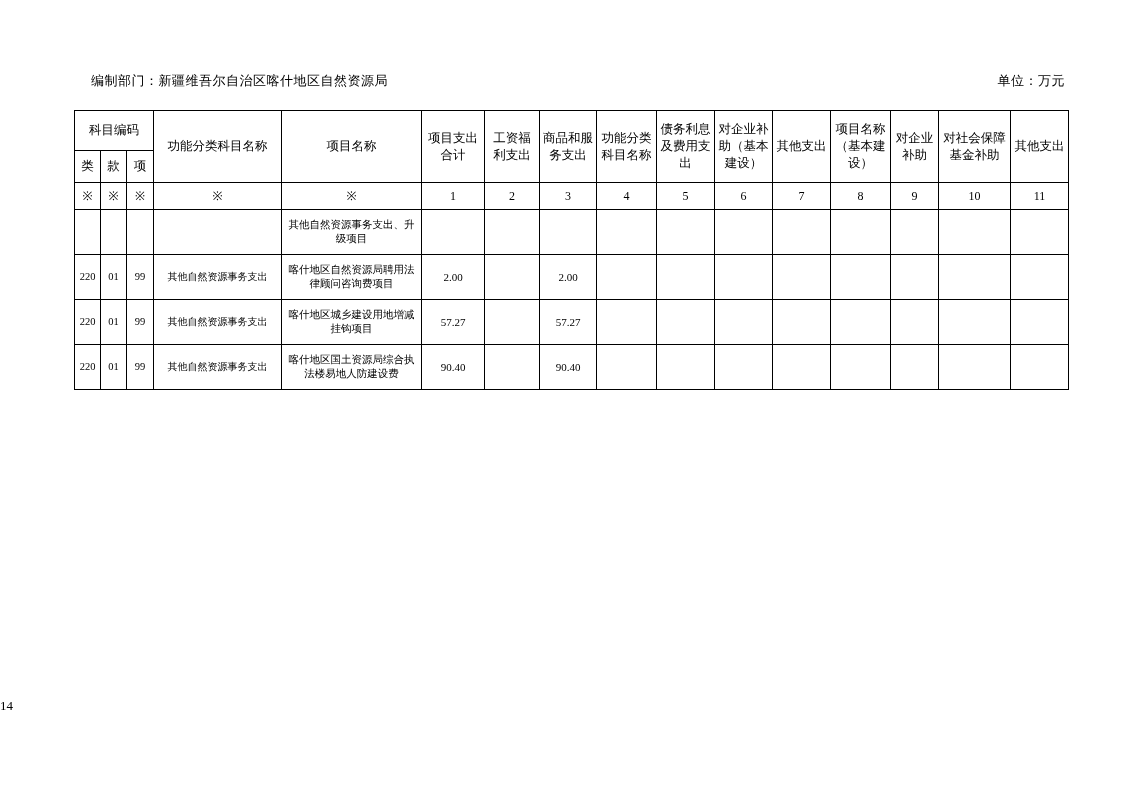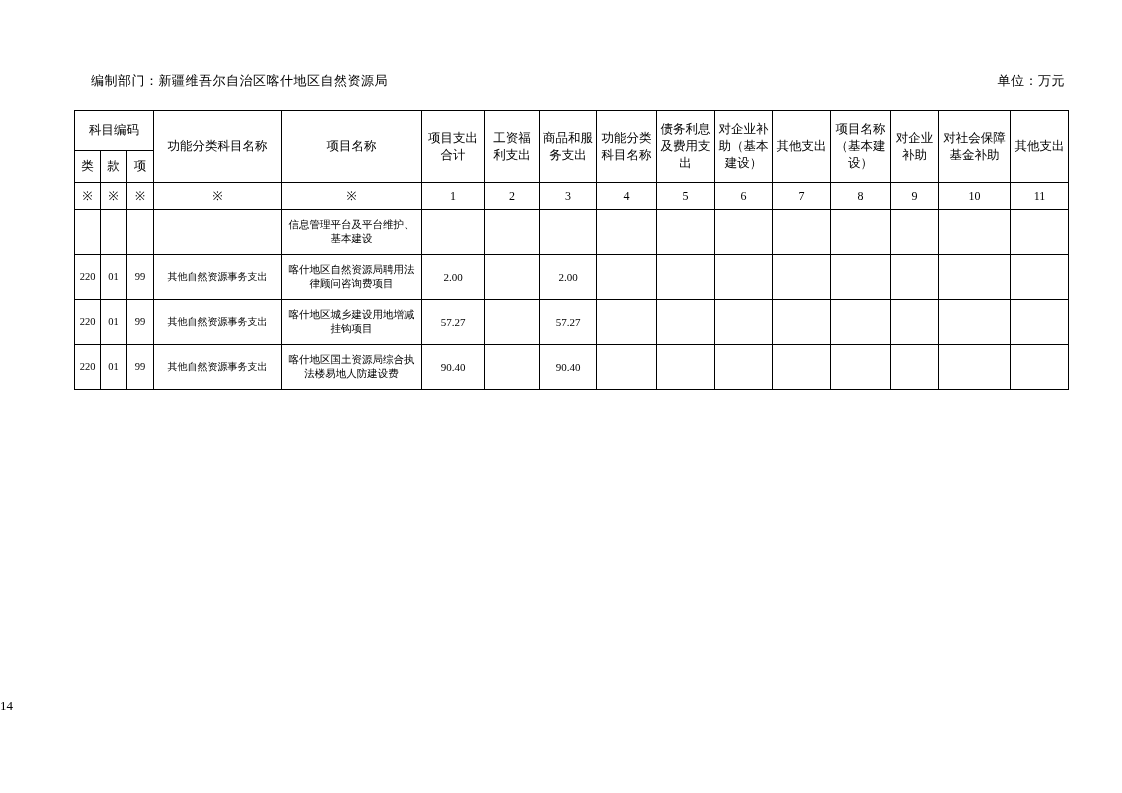--- a/index.html
+++ b/index.html
@@ -187,21 +187,21 @@
         <td>9</td>
         <td>10</td>
         <td>11</td>
       </tr>
 
       <tr class="data-row">
         <td class="cell-code"></td>
         <td class="cell-code"></td>
         <td class="cell-code"></td>
         <td class="cell-center-name"></td>
-        <td class="cell-left">信息管理平台及平台维护、基本建设</td>
+        <td class="cell-left">其他自然资源事务支出、升级项目</td>
         <td class="cell-num"></td>
         <td class="cell-num"></td>
         <td class="cell-num"></td>
         <td class="cell-num"></td>
         <td class="cell-num"></td>
         <td class="cell-num"></td>
         <td class="cell-num"></td>
         <td class="cell-num"></td>
         <td class="cell-num"></td>
         <td class="cell-num"></td>

